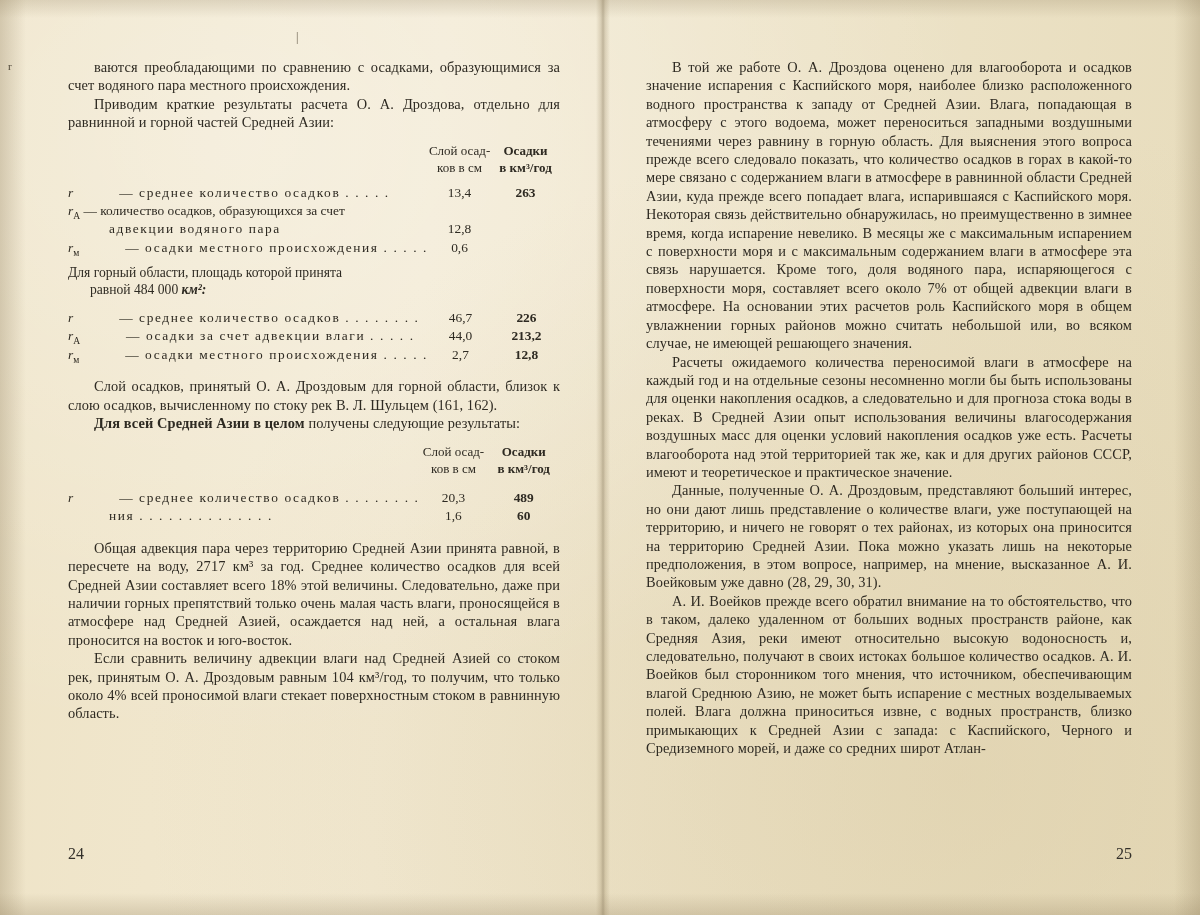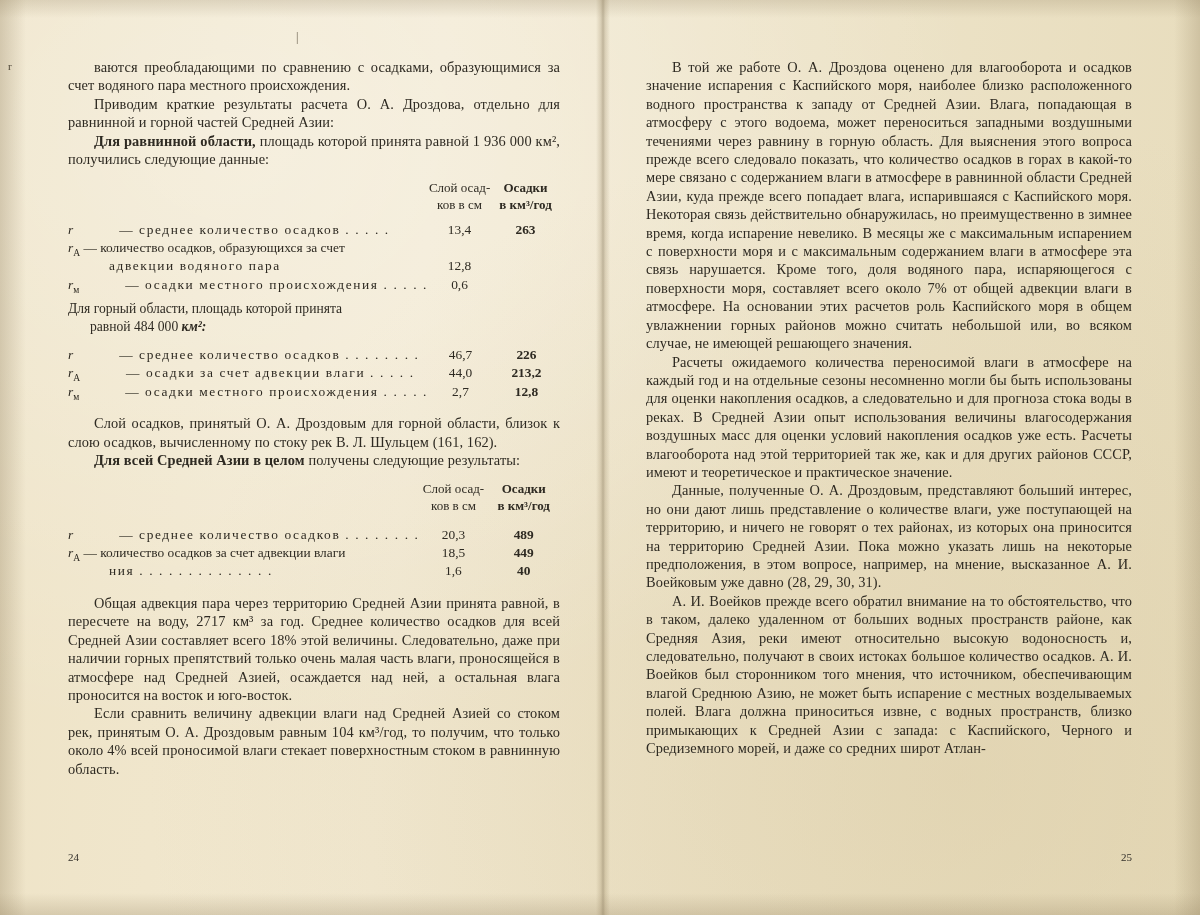--- a/index.html
+++ b/index.html
@@ -100,21 +100,21 @@
   .topmark {
     position: absolute;
     left: 296px;
     top: 30px;
     font-size: 12px;
     color: #6a6050;
   }
   .folio {
     position: absolute;
     bottom: 52px;
-    font-size: 11px;
+    font-size: 16px;
     color: #33302a;
     font-family: "Liberation Serif", serif;
   }
   .folio-left { left: 68px; }
   .folio-right { right: 68px; }
 
   
   .tbl {
     width: 100%;
     border-collapse: collapse;
@@ -177,21 +177,20 @@
 
   <div class="topmark">|</div>
   <div class="marker">r</div>
 
   <div class="page page-left">
     <div class="col">
 
       <p class="body">ваются преобладающими по сравнению с осадками, образующимися за счет водяного пара местного происхождения.</p>
       <p class="body">Приводим краткие результаты расчета О. А. Дроздова, отдельно для равнинной и горной частей Средней Азии:</p>
 
-      <p class="body"><span class="bold">Для равнинной области,</span><span> площадь которой принята равной 1 936 000 км², получились следующие данные:</span></p>
 
       <div class="table-block">
         <table class="tbl">
           <tbody>
               <tr>
             <td class="lbl"></td>
             <td class="c1 hdr">
               <div>Слой осад-</div>
               <div><span>ков в см</span></div>
             </td>
@@ -276,28 +275,23 @@
           </tr>
           <tr class="spacer-10">
                 <td colspan="3"></td>
               </tr>
           <tr>
             <td class="lbl"><span class="sym">r</span><span class="dots"> — среднее количество осадков . . . . . . . .</span></td>
             <td class="c1">20,3</td>
             <td class="c2">489</td>
           </tr>
           <tr>
-            <td class="lbl"><span class="sym">r</span><span class="sub">А</span><span> — количество осадков за счет адвекции влаги</span></td>
-            <td class="c1">18,5</td>
-            <td class="c2">449</td>
-          </tr>
-          <tr>
             <td class="lbl"><span class="dots">ния  . . . . . . . . . . . . . .</span></td>
             <td class="c1">1,6</td>
-            <td class="c2">40</td>
+            <td class="c2">60</td>
           </tr>
         </tbody>
           </table>
       </div>
 
       <div class="spacer-14"></div>
 
       <p class="body">Общая адвекция пара через территорию Средней Азии принята равной, в пересчете на воду, 2717 км³ за год. Среднее количество осадков для всей Средней Азии составляет всего 18% этой величины. Следовательно, даже при наличии горных препятствий только очень малая часть влаги, проносящейся в атмосфере над Средней Азией, осаждается над ней, а остальная влага проносится на восток и юго-восток.</p>
       <p class="body">Если сравнить величину адвекции влаги над Средней Азией со стоком рек, принятым О. А. Дроздовым равным 104 км³/год, то получим, что только около 4% всей проносимой влаги стекает поверхностным стоком в равнинную область.</p>
     </div>

